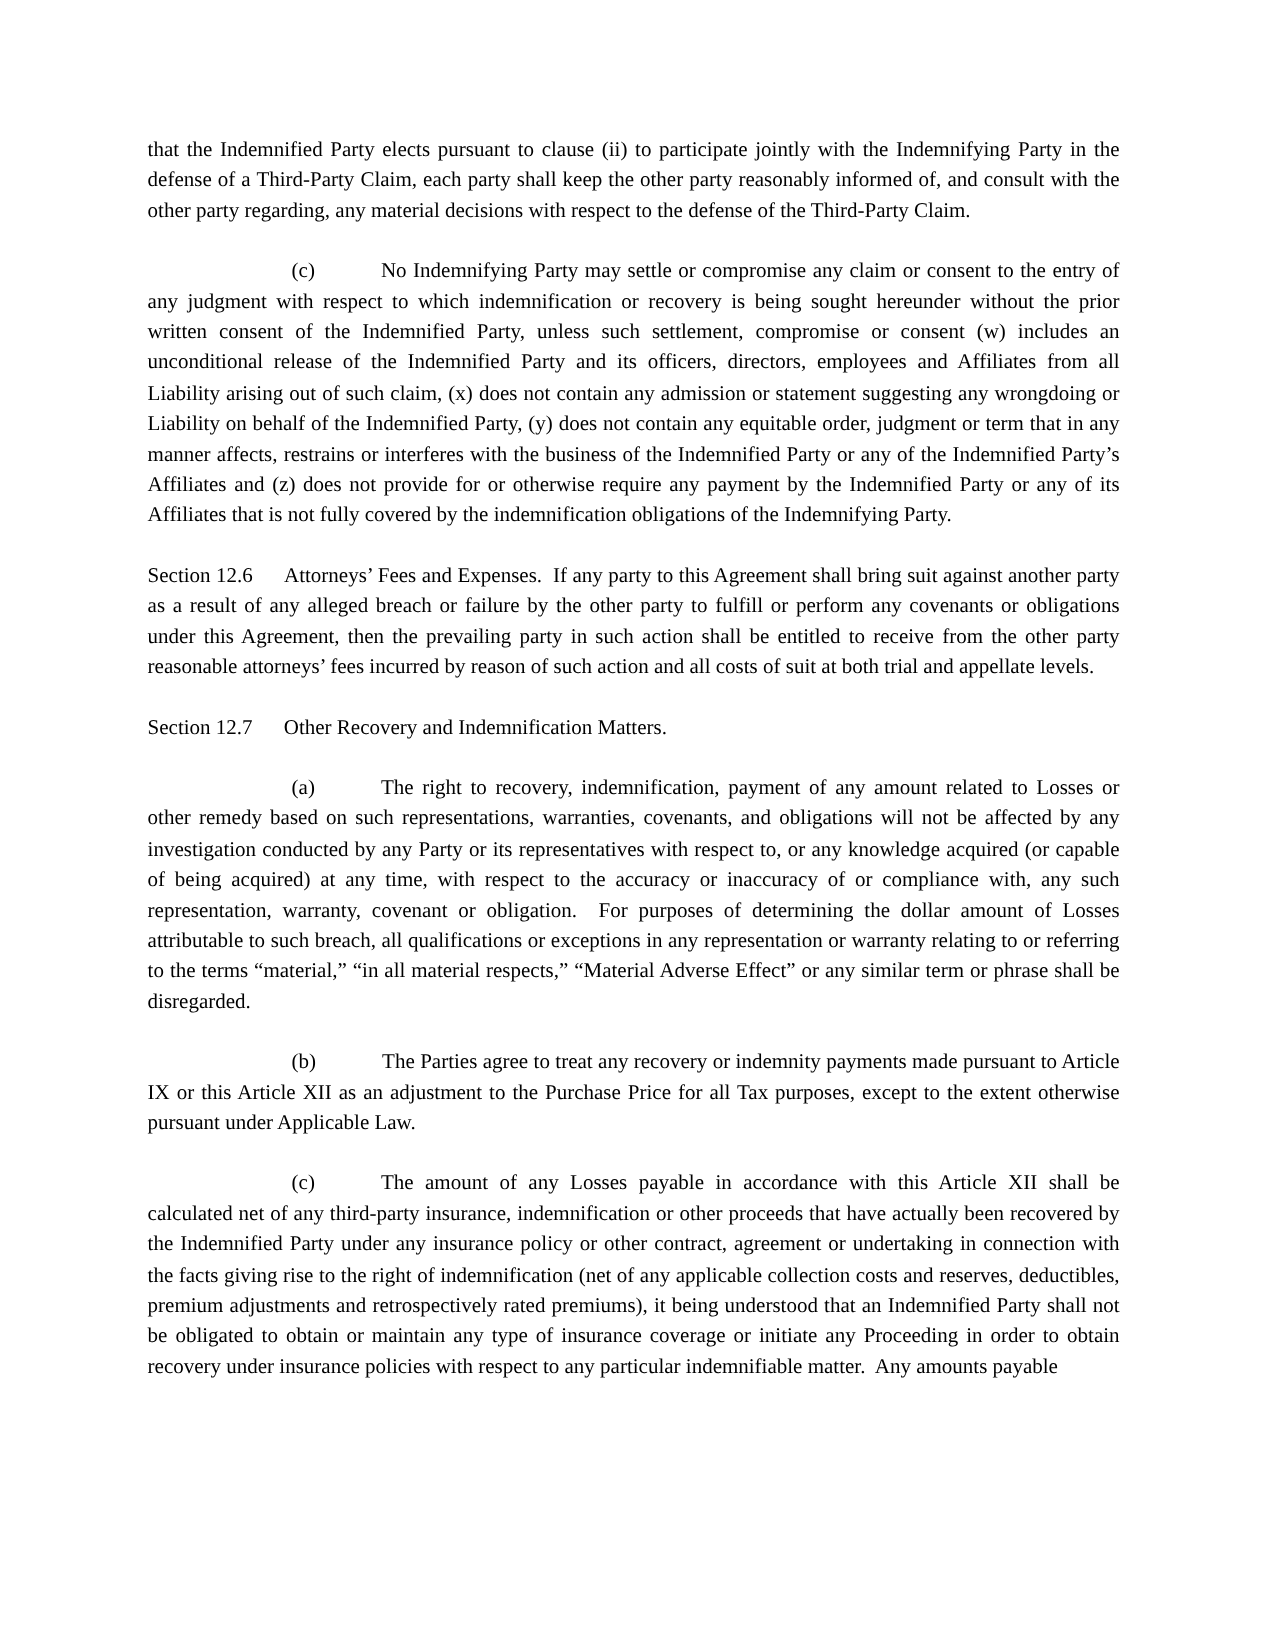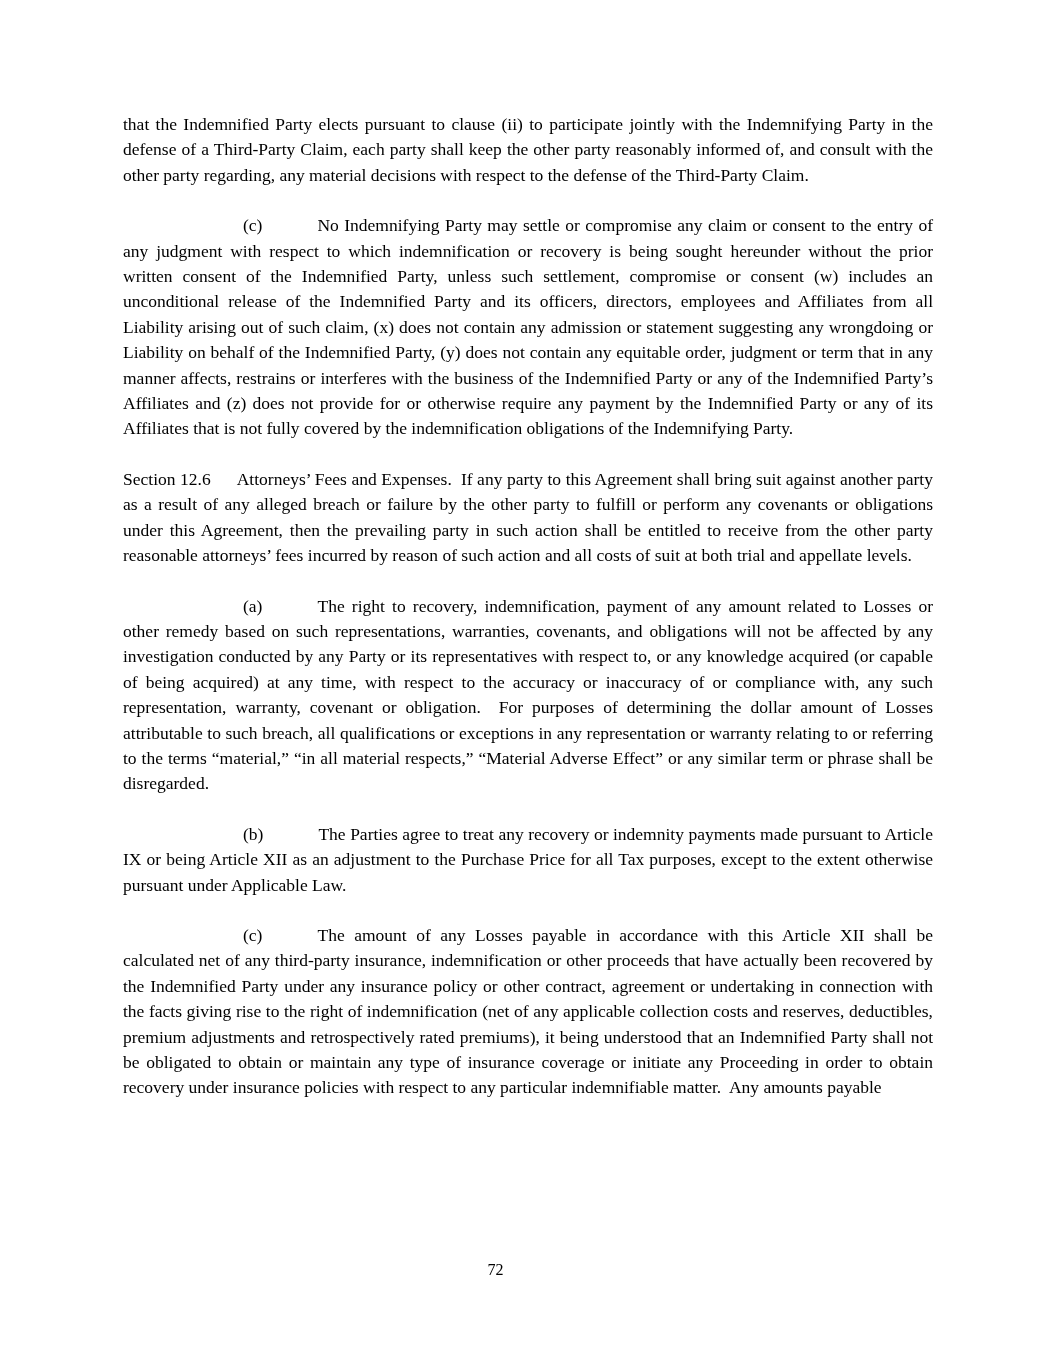--- a/index.html
+++ b/index.html
@@ -50,18 +50,18 @@
   }
 </style>
 </head>
 <body>
 
 <div class="page">
   <div class="content">
       <p class="para"><span>that the Indemnified Party elects pursuant to clause (ii) to participate jointly with the Indemnifying Party in the defense of a Third-Party Claim, each party shall keep the other party reasonably informed of, and consult with the other party regarding, any material decisions with respect to the defense of the Third-Party Claim.</span></p>
       <p class="para indent"><span>(c)</span><span class="tab tab-lg"></span><span>No Indemnifying Party may settle or compromise any claim or consent to the entry of any judgment with respect to which indemnification or recovery is being sought hereunder without the prior written consent of the Indemnified Party, unless such settlement, compromise or consent (w) includes an unconditional release of the Indemnified Party and its officers, directors, employees and Affiliates from all Liability arising out of such claim, (x) does not contain any admission or statement suggesting any wrongdoing or Liability on behalf of the Indemnified Party, (y) does not contain any equitable order, judgment or term that in any manner affects, restrains or interferes with the business of the Indemnified Party or any of the Indemnified Party’s Affiliates and (z) does not provide for or otherwise require any payment by the Indemnified Party or any of its Affiliates that is not fully covered by the indemnification obligations of the Indemnifying Party.</span></p>
       <p class="para"><span>Section 12.6</span><span class="tab tab-sm"></span><span class="u">Attorneys’ Fees and Expenses</span><span>.&nbsp; If any party to this Agreement shall bring suit against another party as a result of any alleged breach or failure by the other party to fulfill or perform any covenants or obligations under this Agreement, then the prevailing party in such action shall be entitled to receive from the other party reasonable attorneys’ fees incurred by reason of such action and all costs of suit at both trial and appellate levels.</span></p>
+      <p class="para"><span>Section 12.7</span><span class="tab tab-sm"></span><span class="u">Other Recovery and Indemnification Matters</span><span>.</span></p>
       <p class="para indent"><span>(a)</span><span class="tab tab-lg"></span><span>The right to recovery, indemnification, payment of any amount related to Losses or other remedy based on such representations, warranties, covenants, and obligations will not be affected by any investigation conducted by any Party or its representatives with respect to, or any knowledge acquired (or capable of being acquired) at any time, with respect to the accuracy or inaccuracy of or compliance with, any such representation, warranty, covenant or obligation.&nbsp; For purposes of determining the dollar amount of Losses attributable to such breach, all qualifications or exceptions in any representation or warranty relating to or referring to the terms “material,” “in all material respects,” “Material Adverse Effect” or any similar term or phrase shall be disregarded.</span></p>
-      <p class="para indent"><span>(b)</span><span class="tab tab-lg"></span><span>The Parties agree to treat any recovery or indemnity payments made pursuant to </span><span class="u">Article IX</span><span> or being </span><span class="u">Article XII</span><span> as an adjustment to the Purchase Price for all Tax purposes, except to the extent otherwise pursuant under Applicable Law.</span></p>
+      <p class="para indent"><span>(b)</span><span class="tab tab-lg"></span><span>The Parties agree to treat any recovery or indemnity payments made pursuant to </span><span class="u">Article IX</span><span> or this </span><span class="u">Article XII</span><span> as an adjustment to the Purchase Price for all Tax purposes, except to the extent otherwise pursuant under Applicable Law.</span></p>
       <p class="para indent"><span>(c)</span><span class="tab tab-lg"></span><span>The amount of any Losses payable in accordance with this </span><span class="u">Article XII</span><span> shall be calculated net of any third-party insurance, indemnification or other proceeds that have actually been recovered by the Indemnified Party under any insurance policy or other contract, agreement or undertaking in connection with the facts giving rise to the right of indemnification (net of any applicable collection costs and reserves, deductibles, premium adjustments and retrospectively rated premiums), it being understood that an Indemnified Party shall not be obligated to obtain or maintain any type of insurance coverage or initiate any Proceeding in order to obtain recovery under insurance policies with respect to any particular indemnifiable matter.&nbsp; Any amounts payable</span></p>
     </div>
-  <div class="page-number">72</div>
 </div>
 
 </body></html>

